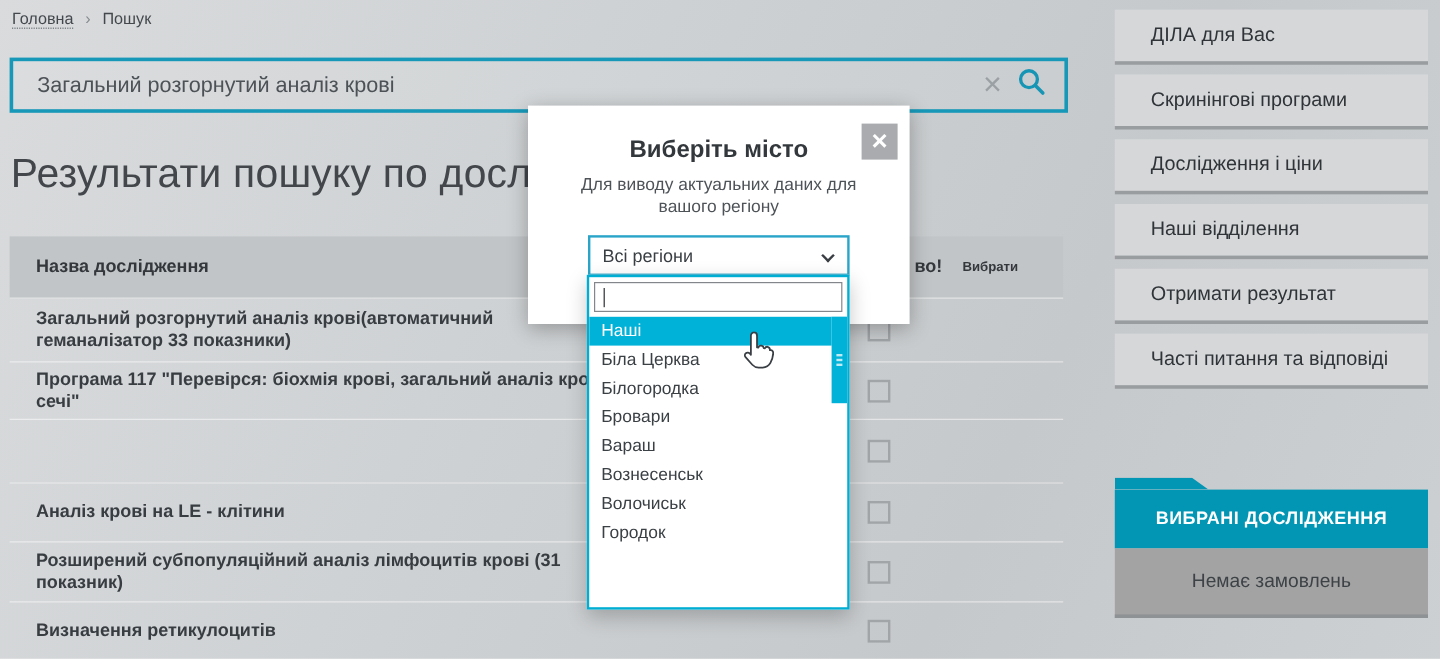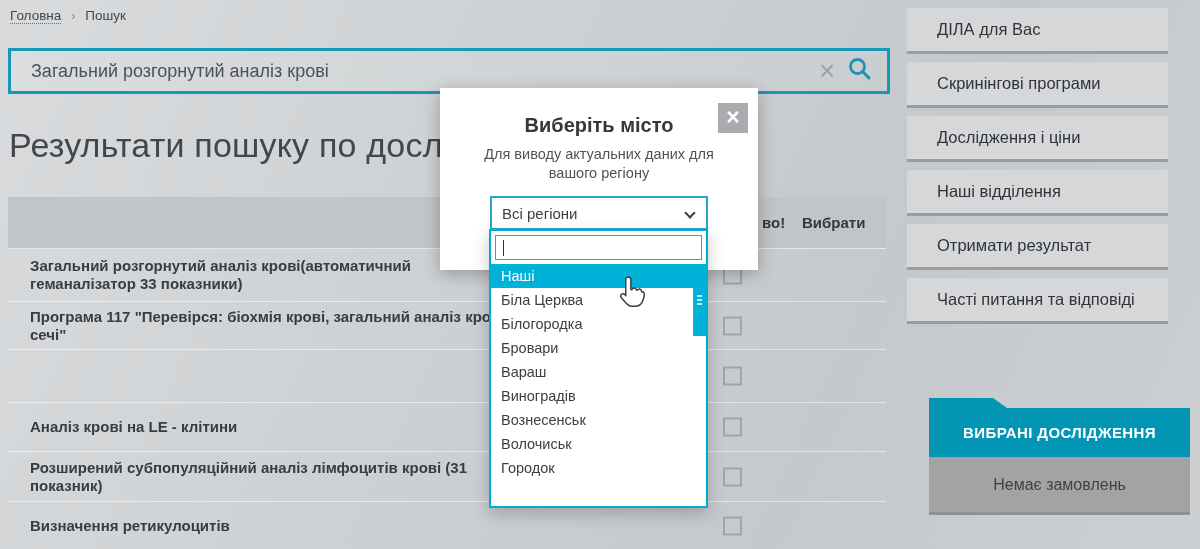--- a/index.html
+++ b/index.html
@@ -23,31 +23,31 @@
   .icon-search { position:absolute; right:14px; top:50%; transform:translateY(-50%); cursor:pointer; }
   
   .page-title { position:absolute; left:9px; top:126px; font-size:34px; font-weight:300;
     color:#43474b; letter-spacing:.2px; white-space:nowrap; }
   
   .rtable { position:absolute; left:8px; top:197px; width:878px; }
   .thead { position:relative; height:52px; background:#c2c5c7; display:flex; align-items:center;
     border-bottom:1px solid rgba(255,255,255,.55); }
   .thead .c-name { padding-left:22px; font-size:15px; font-weight:bold; color:#34383c; }
   .thead .c-partial { position:absolute; left:754px; font-size:15px; font-weight:bold; color:#34383c; }
-  .thead .c-select { position:absolute; left:794px; font-size:15px; font-weight:bold; color:#34383c; }
+  .thead .c-select { position:absolute; left:794px; font-size:11px; font-weight:bold; color:#34383c; }
   .rrow { position:relative; display:flex; align-items:center; border-bottom:1px solid rgba(255,255,255,.5); }
   .rrow:nth-of-type(2){ height:53px; } .rrow:nth-of-type(3){ height:48px; }
   .rrow:nth-of-type(4){ height:53px; } .rrow:nth-of-type(5){ height:49px; }
   .rrow:nth-of-type(6){ height:50px; } .rrow:nth-of-type(7){ height:47px; border-bottom:none; }
   .rrow .title { padding-left:22px; font-size:15px; font-weight:600; color:#383d42;
     line-height:18px; white-space:pre-line; cursor:pointer; max-width:690px; }
   .rrow .cbx { position:absolute; left:715px; top:50%; transform:translateY(-50%);
     width:19px; height:19px; border:2px solid #a2a5a8; cursor:pointer; }
   
-  .sidebar { position:absolute; left:907px; top:8px; width:261px; }
+  .sidebar { position:absolute; left:929px; top:8px; width:261px; }
   .side-btn { height:46px; background:#d5d7d9; border-bottom:3px solid #999da0; margin-bottom:8px;
     display:flex; align-items:center; padding-left:30px; font-size:16.5px; color:#303438; cursor:pointer; }
   .folder { position:absolute; left:929px; top:398px; width:261px; }
   .folder-tab { width:78px; height:10px; background:#0296b4;
     clip-path:polygon(0 0,64px 0,78px 100%,0 100%); }
   .folder-head { height:49px; background:#0296b4; color:#fff; display:flex; align-items:center;
     justify-content:center; font-size:15px; font-weight:bold; letter-spacing:.4px; cursor:pointer; }
   .folder-body { height:58px; background:#a3a3a3; border-bottom:3px solid #8f9295;
     display:flex; align-items:center; justify-content:center; font-size:16px; color:#3d4246; }
   
@@ -96,20 +96,21 @@
       <circle cx="10.5" cy="10.5" r="7" fill="none" stroke="#1795b5" stroke-width="2.8"></circle>
       <line x1="15.8" y1="15.8" x2="22" y2="22" stroke="#1795b5" stroke-width="3" stroke-linecap="round"></line>
     </svg>
   </span>
 </div>
 
 <div class="page-title">Результати пошуку по дослідженням</div>
 
 <div class="rtable">
   <div class="thead">
+    <span class="c-name">Назва дослідження</span>
     <span class="c-partial">во!</span>
     <span class="c-select">Вибрати</span>
   </div>
   <div class="rrow">
     <div class="title">Загальний розгорнутий аналіз крові(автоматичний
 геманалізатор 33 показники)</div>
     <div class="cbx"></div>
   </div>
   <div class="rrow">
     <div class="title">Програма 117 "Перевірся: біохмія крові, загальний аналіз крові та
@@ -162,21 +163,20 @@
 <div class="citylist">
   <div class="cityfilter">
     <span class="caret"></span>
   </div>
   <div class="cities">
     <div class="city selected">Наші</div>
     <div class="city">Біла Церква</div>
     <div class="city">Білогородка</div>
     <div class="city">Бровари</div>
     <div class="city">Вараш</div>
-    <div class="city">Виноградів</div>
     <div class="city">Вознесенськ</div>
     <div class="city">Волочиськ</div>
     <div class="city">Городок</div>
   </div>
   <div class="scrollbar">
     <div class="scroll-thumb">
       <i></i>
         <i></i>
         <i></i>
     </div>

